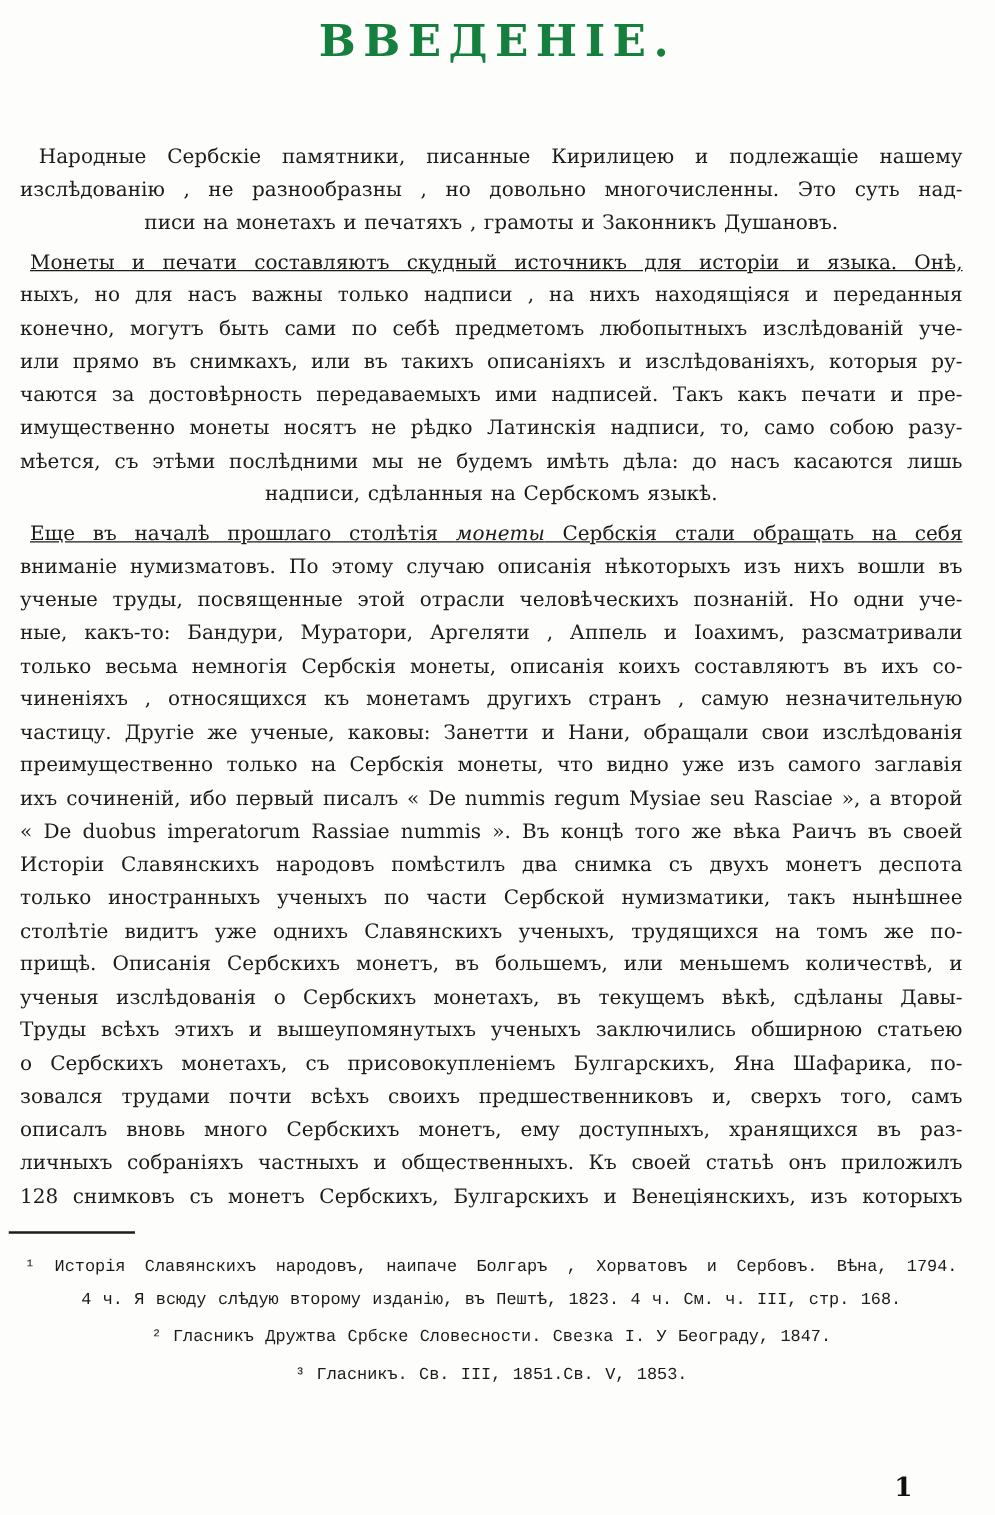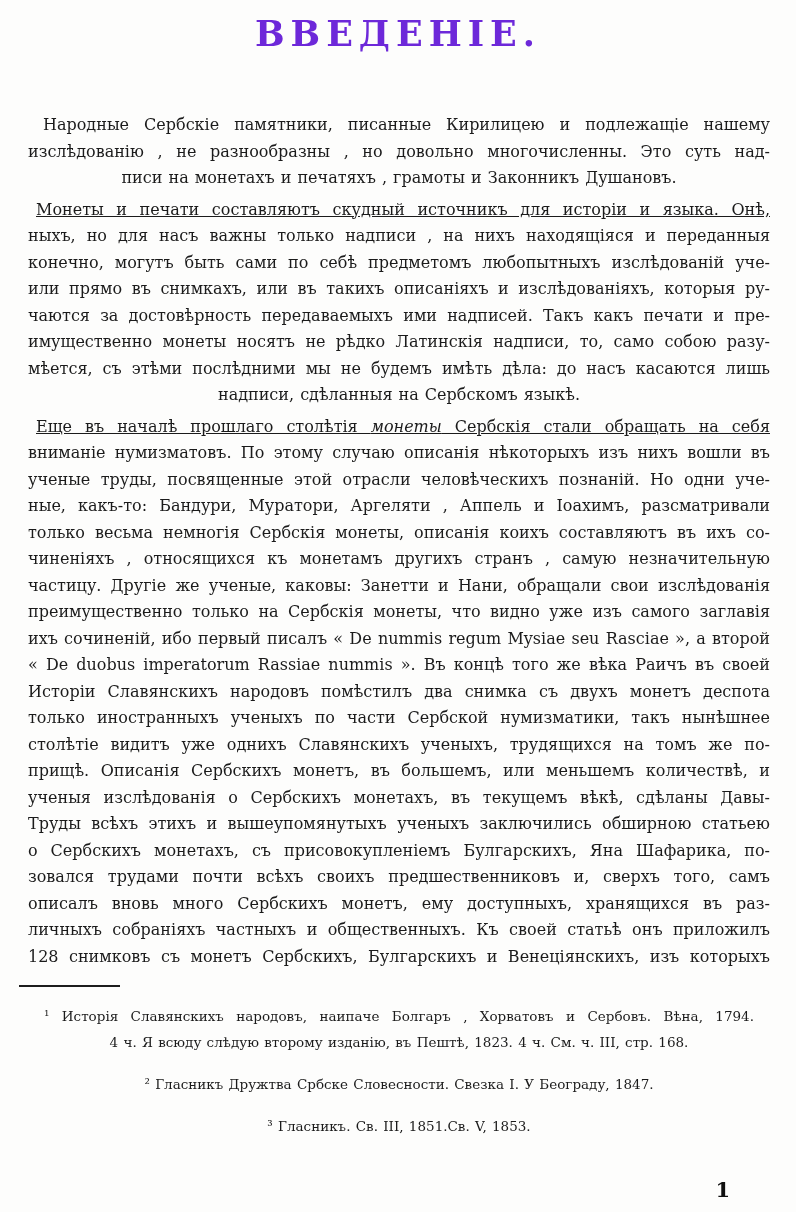--- a/index.html
+++ b/index.html
@@ -15,25 +15,25 @@
     background: #fdfdfc;
     overflow: hidden;
   }
   .title {
     margin: 0;
     padding-top: 13px;
     text-align: center;
     font-size: 35px;
     font-weight: bold;
     letter-spacing: 6px;
-    color: #6d28d9;
+    color: #15803d;
   }
   .text {
     position: absolute;
-    left: 28px; right: 26px; top: 112px;
+    left: 16px; right: 26px; top: 112px;
     font-size: 16px;
     line-height: 26.5px;
     word-spacing: 1px;
   }
   .para { margin: 0; }
   .para + .para { margin-top: 5px; }
   .ln {
     text-align: justify;
     text-align-last: justify;
     text-justify: inter-word;
@@ -46,21 +46,21 @@
     border-top: 2px solid #1d1d1d;
     width: 101px;
     margin: 15px 0 0 -9px;
   }
   .footnotes {
     margin-top: 15px;
     font-size: 13.5px;
     line-height: 26px;
     word-spacing: 1px;
   }
-  .footnote { margin: 16px; }
+  .footnote { margin: 4px; font-family: Liberation Mono, monospace; }
   .footnote + .footnote { margin-top: 3px; }
   .page-number {
     position: absolute;
     right: 66px; bottom: 10px;
     font-size: 21px;
     font-weight: bold;
     color: #101010;
   }
   i { font-style: italic; }
 </style>

